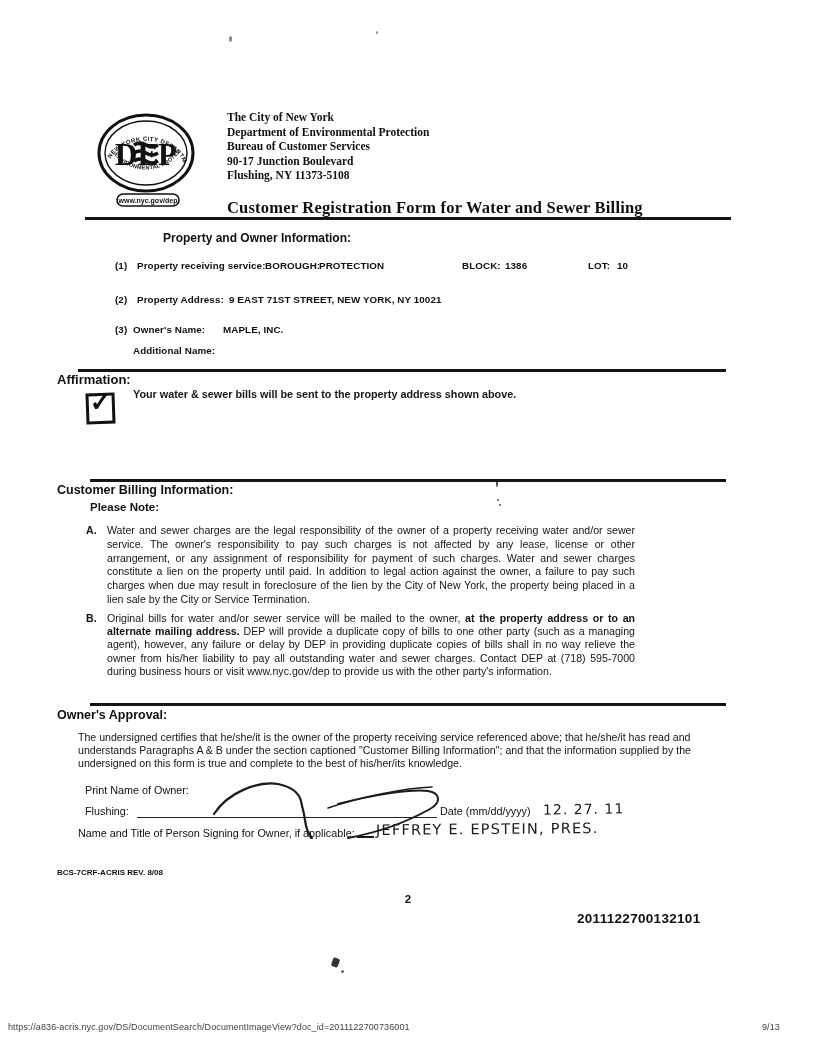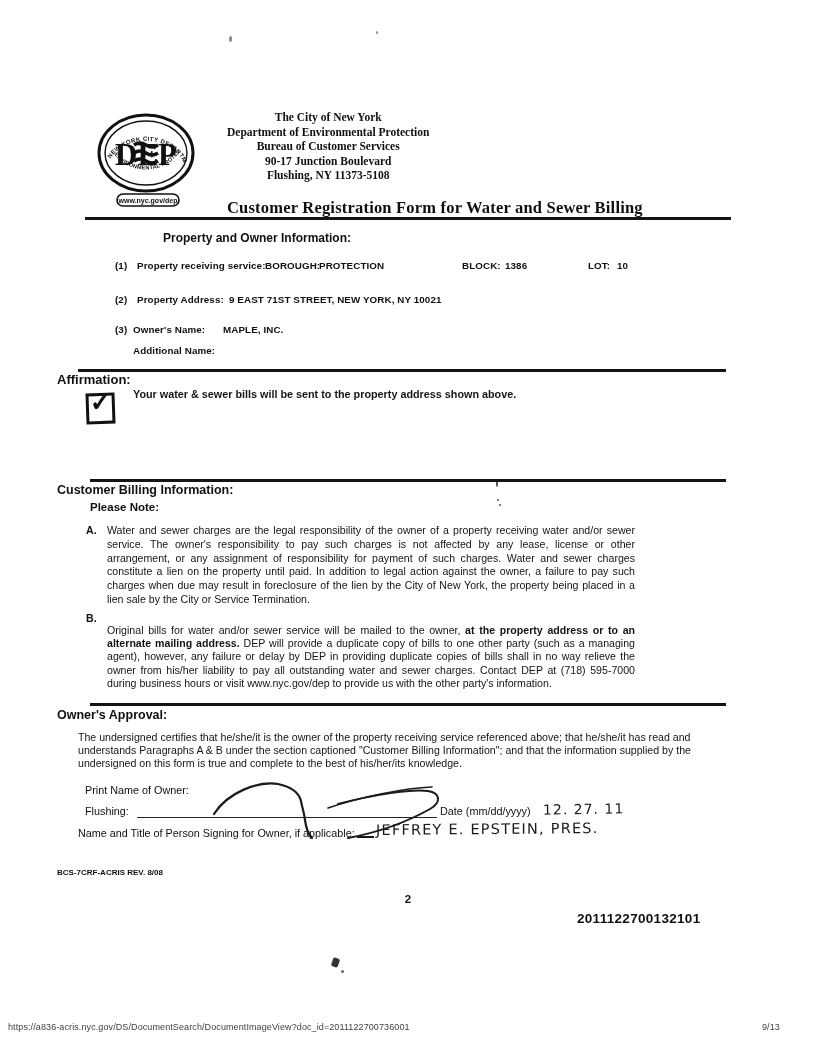--- a/index.html
+++ b/index.html
@@ -45,21 +45,21 @@
       </text>
       <text x="50" y="55" text-anchor="middle" font-size="31" font-weight="bold" font-family="Liberation Serif, serif" fill="#111">DEP</text>
       <path d="M 38,35 q 6,-4 12,0 t 12,0" fill="none" stroke="#111" stroke-width="3.4"></path>
       <path d="M 38,43 q 6,-4 12,0 t 12,0" fill="none" stroke="#111" stroke-width="3.4"></path>
       <path d="M 38,51 q 6,-4 12,0 t 12,0" fill="none" stroke="#111" stroke-width="3.4"></path>
       <rect x="21" y="84" width="62" height="12" rx="6" fill="none" stroke="#111" stroke-width="1.6"></rect>
       <text x="52" y="92.5" text-anchor="middle" font-size="7" font-weight="bold" font-family="Liberation Sans, sans-serif" fill="#111">www.nyc.gov/dep</text>
     </svg>
   </div>
 
-  <div class="abs serifb" style="left:227px;top:110px;text-align:center;">
+  <div class="abs serifb" style="left:227px;top:110px;">
     <div class="addr-line">The City of New York</div>
     <div class="addr-line">Department of Environmental Protection</div>
     <div class="addr-line">Bureau of Customer Services</div>
     <div class="addr-line">90-17 Junction Boulevard</div>
     <div class="addr-line">Flushing, NY   11373-5108</div>
   </div>
 
   <div class="abs serifb" style="left:227px;top:198px;font-size:16.5px;letter-spacing:.2px;">Customer Registration Form for Water and Sewer Billing</div>
 
   <div class="hr" style="left:85px;top:217px;width:646px;height:2.6px;"></div>
@@ -100,21 +100,21 @@
   <div class="abs" style="left:133px;top:388px;font-size:10.8px;font-weight:bold;color:#161616;">Your water &amp; sewer bills will be sent to the property address shown above.</div>
 
   <div class="hr" style="left:90px;top:479px;width:636px;height:3px;"></div>
   <div class="abs lbl" style="left:57px;top:483px;font-size:12.5px;">Customer Billing Information:</div>
   <div class="abs lbl" style="left:90px;top:501px;font-size:11.5px;">Please Note:</div>
 
   <div class="abs lbl" style="left:86px;top:524px;font-size:10.6px;">A.</div>
   <div class="abs para" style="left:107px;top:524px;width:528px;">Water and sewer charges are the legal responsibility of the owner of a property receiving water and/or sewer service. The owner's responsibility to pay such charges is not affected by any lease, license or other arrangement, or any assignment of responsibility for payment of such charges. Water and sewer charges constitute a lien on the property until paid. In addition to legal action against the owner, a failure to pay such charges when due may result in foreclosure of the lien by the City of New York, the property being placed in a lien sale by the City or Service Termination.</div>
 
   <div class="abs lbl" style="left:86px;top:612px;font-size:10.6px;">B.</div>
-  <div class="abs para" style="left:107px;top:612px;width:528px;line-height:13.2px;margin-top:12px;">
+  <div class="abs para" style="left:107px;top:612px;width:528px;line-height:13.2px;">
     <span>Original bills for water and/or sewer service will be mailed to the owner, </span><span class="lbl">at the property address or to an alternate mailing address.</span><span>  DEP will provide a duplicate copy of bills to one other party (such as a managing agent), however, any failure or delay by DEP in providing duplicate copies of bills shall in no way  relieve the owner from his/her liability to pay all outstanding water and sewer charges. Contact DEP at (718) 595-7000 during business hours or visit www.nyc.gov/dep to provide us with the other party's information.</span>
   </div>
 
   <div class="hr" style="left:90px;top:703px;width:636px;height:3px;"></div>
   <div class="abs lbl" style="left:57px;top:708px;font-size:12.5px;">Owner's Approval:</div>
   <div class="abs para" style="left:78px;top:731px;width:614px;line-height:12.9px;text-align:left;">The undersigned certifies that he/she/it is the owner of the property receiving service referenced above; that he/she/it has read and understands Paragraphs A &amp; B under the section captioned "Customer Billing Information"; and that the information supplied by the undersigned on this form is true and complete to the best of his/her/its knowledge.</div>
 
   <div class="abs" style="left:85px;top:784px;font-size:10.8px;">Print Name of Owner:</div>
 
   <div class="abs" style="left:85px;top:805px;font-size:10.8px;">Flushing:</div>

